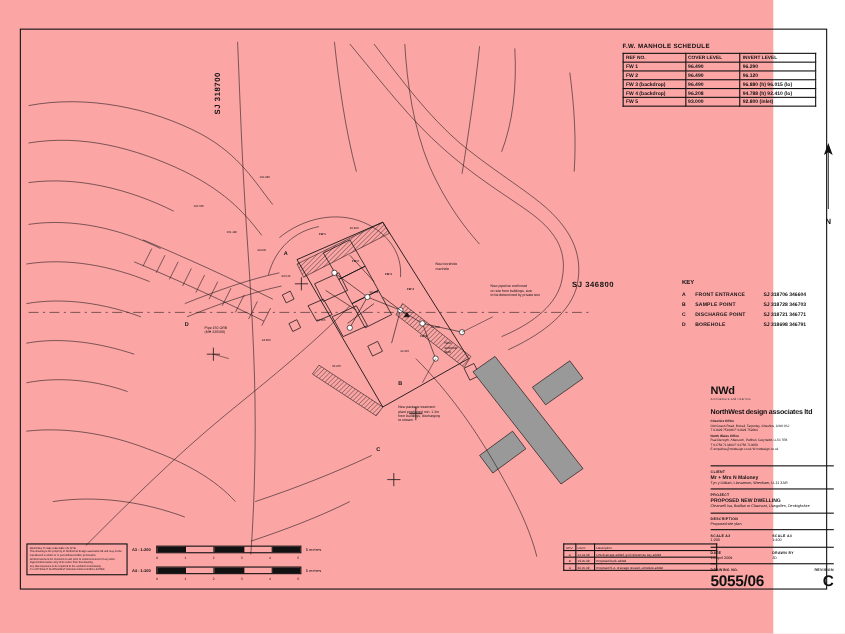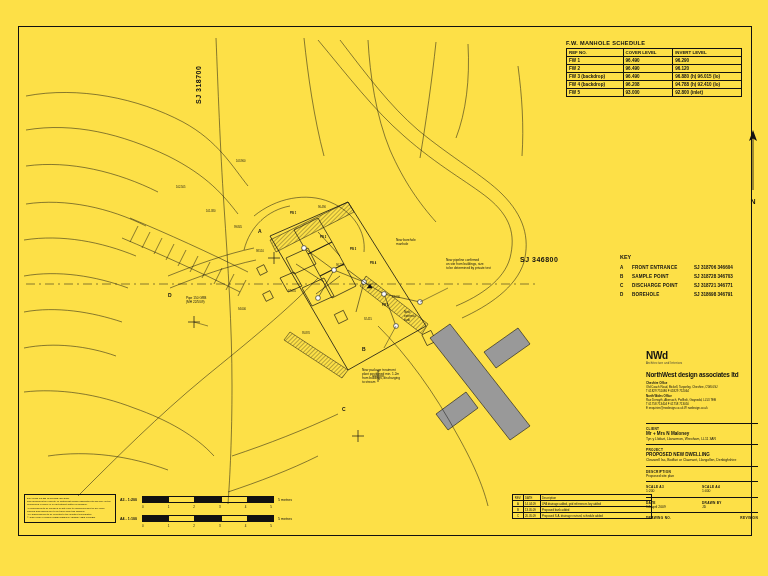--- a/index.html
+++ b/index.html
@@ -1,17 +1,17 @@
 <!DOCTYPE html>
 <html><head>
 <meta charset="utf-8">
 <style>
   html,body{margin:0;padding:0;background:#fff;}
   body{width:768px;height:576px;font-family:"Liberation Sans",sans-serif;color:#111;overflow:hidden;}
-  #sheet{position:relative;width:768px;height:576px;background:#fde047;}
+  #sheet{position:relative;width:703px;height:576px;background:#fca5a5;}
   .frame{position:absolute;left:18px;top:26px;width:732px;height:508px;border:1px solid #111;}
   
   #draw{position:absolute;left:18px;top:26px;width:732px;height:508px;}
   #draw svg{display:block;}
   .b{font-weight:bold;}
   
   #mhs{position:absolute;left:566px;top:40px;width:176px;}
   #mhs .title{font-size:5.6px;font-weight:bold;letter-spacing:.3px;margin-bottom:2px;}
   #mhs table{border-collapse:collapse;width:176px;font-size:4.6px;}
   #mhs th,#mhs td{border:.6px solid #111;padding:1px 2px;text-align:left;font-weight:bold;white-space:nowrap;}
@@ -383,20 +383,24 @@
     </div>
     <div class="sep"></div>
     <div class="row">
       <div>
           <div class="lab">DRAWING NO.</div>
         </div>
       <div style="text-align:right;">
           <div class="lab">REVISION</div>
         </div>
     </div>
+    <div id="dnum">
+      <div class="n">5055/06</div>
+      <div class="r">C</div>
+    </div>
   </div>
 
   <div id="scales">
     <div class="sbrow">
       <div class="lbl">A3 - 1:200</div>
       <div class="sbar">
         <div class="f"></div>
           <div></div>
           <div class="f"></div>
           <div></div>

